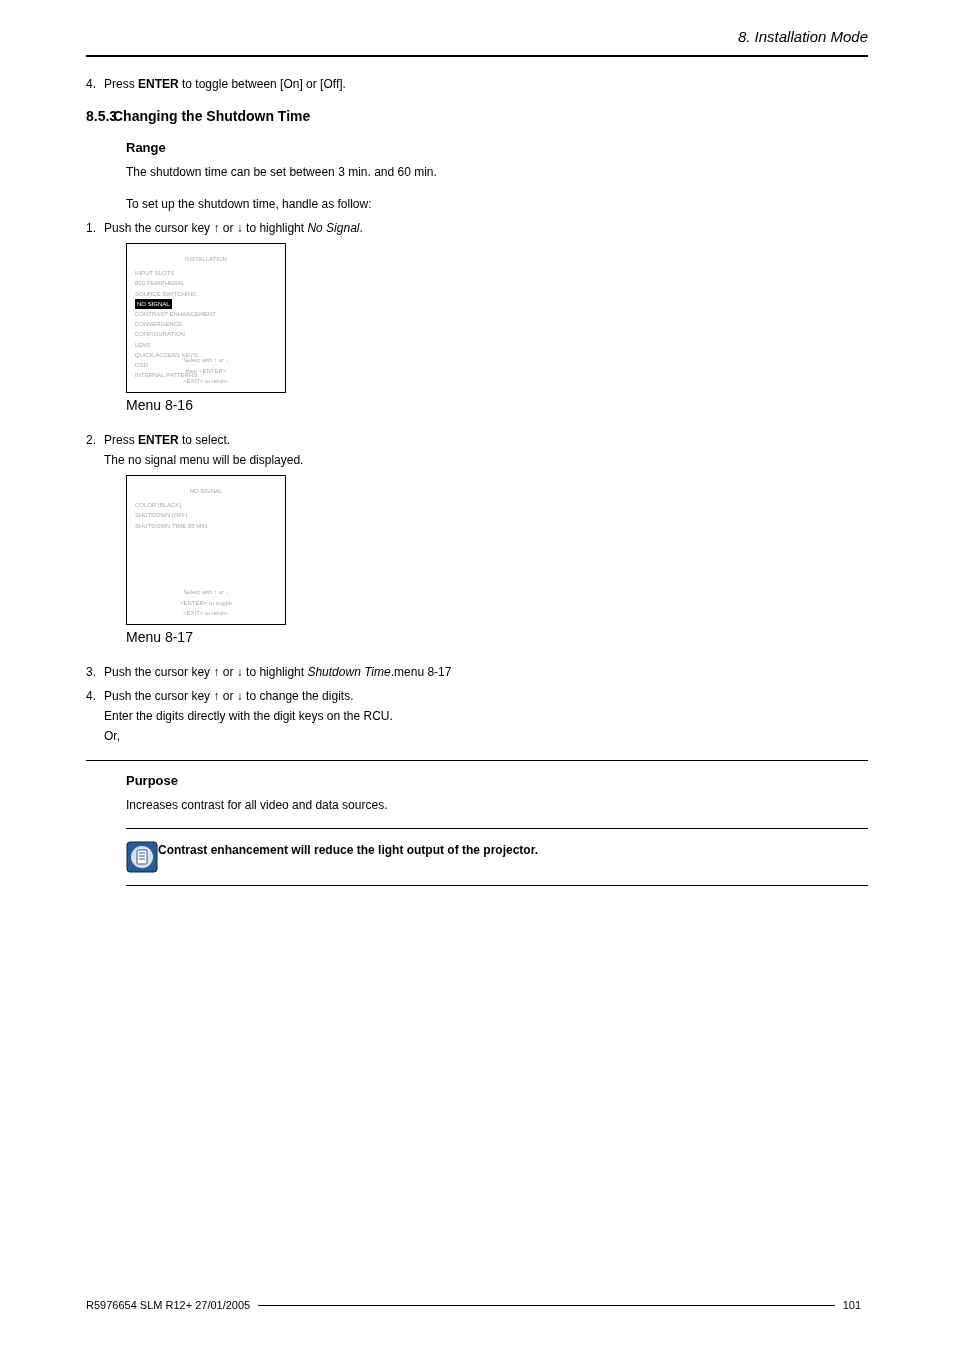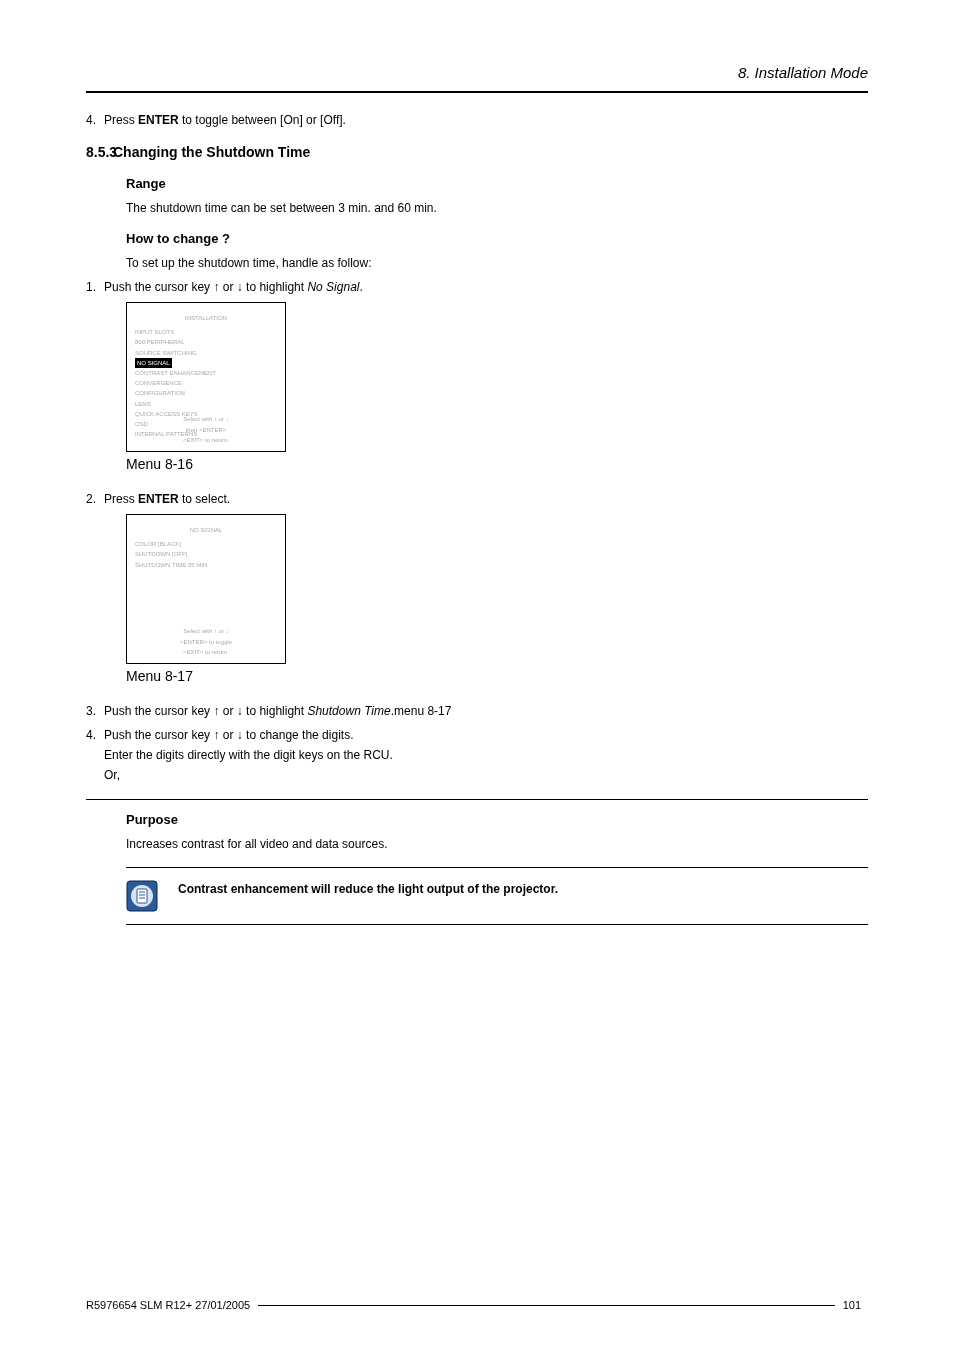--- a/index.html
+++ b/index.html
@@ -5,21 +5,21 @@
   * { margin: 0; padding: 0; box-sizing: border-box; }
   body {
     font-family: Arial, Helvetica, sans-serif;
     background: #fff;
     width: 954px;
     height: 1351px;
     position: relative;
     color: #000;
   }
   .page {
-    padding: 64px 86px 40px 86px;
+    padding: 28px 86px 40px 86px;
     position: relative;
     height: 100%;
   }
   .header-title {
     text-align: right;
     font-style: italic;
     font-size: 15px;
     margin-bottom: 10px;
   }
   .hr-thick {
@@ -108,21 +108,20 @@
     font-size: 18px;
     font-weight: bold;
     margin-top: 35px;
   }
   .note-box {
     margin-left: 40px;
     margin-top: 12px;
     margin-bottom: 12px;
     display: flex;
     align-items: flex-start;
-    gap: 20px;
   }
   .note-icon {
     width: 32px;
     height: 32px;
     flex-shrink: 0;
   }
   .note-text {
     font-size: 12px;
     font-weight: bold;
     padding-top: 2px;
@@ -163,21 +162,20 @@
     </div>
   </div>
 
   <div class="section-num-title">
     <span class="section-num">8.5.3</span><span>Changing the Shutdown Time</span>
   </div>
 
   <div class="h-range">Range</div>
   <div class="para">The shutdown time can be set between 3 min.  and 60 min.</div>
 
-  <div class="h-howto">How to change ?</div>
   <div class="para" style="margin-bottom:6px">To set up the shutdown time, handle as follow:</div>
 
   <div class="step-list" style="margin-bottom:6px">
     <div class="step-item">
       <span class="step-num">1.</span><span>Push the cursor key ↑ or ↓ to highlight </span><span class="italic">No Signal</span><span>.</span>
     </div>
   </div>
 
   <div class="menu-box-wrap">
     <div class="menu-box">
@@ -198,20 +196,21 @@
         <div>then &lt;ENTER&gt;</div>
         <div>&lt;EXIT&gt; to return.</div>
       </div>
     </div>
     <div class="menu-caption">Menu 8-16</div>
   </div>
 
   <div class="step-list" style="margin-bottom:6px">
     <div class="step-item">
       <span class="step-num">2.</span><span>Press </span><span class="bold">ENTER</span><span> to select.</span>
+      <div class="sub-line">The no signal menu will be displayed.</div>
     </div>
   </div>
 
   <div class="menu-box-wrap">
     <div class="menu-box">
       <div style="text-align:center;margin-bottom:4px">NO SIGNAL</div>
       <div>COLOR          [BLACK]</div>
       <div>SHUTDOWN           [OFF]</div>
       <div>SHUTDOWN TIME      05 MIN</div>
       <div class="menu-footer">

